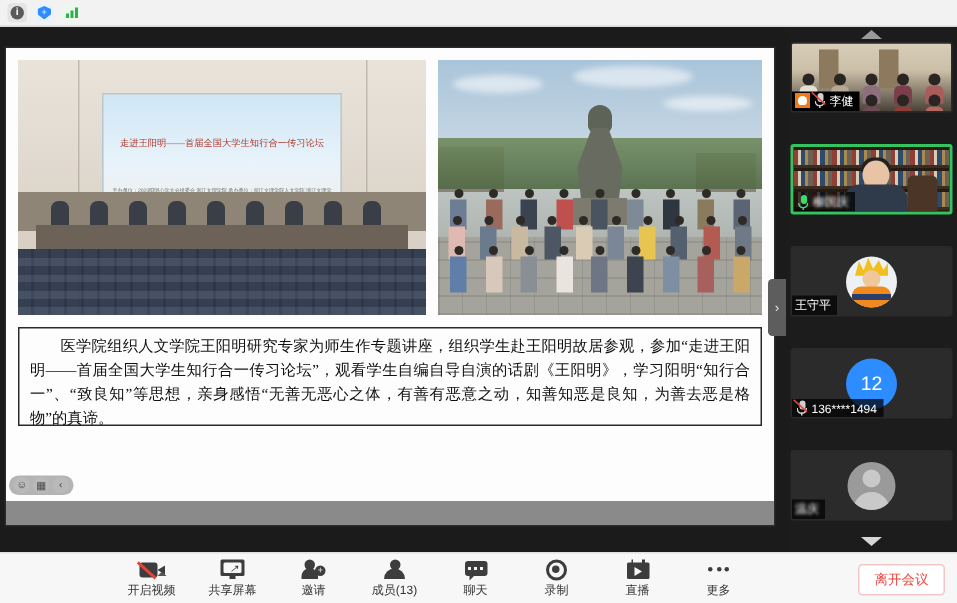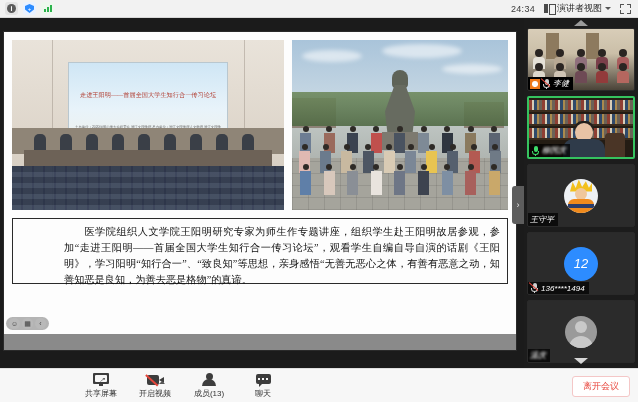--- a/index.html
+++ b/index.html
@@ -104,21 +104,21 @@
   .pg-p { width:11px; border-radius:4px 4px 0 0; }
   .pg-p .h { width:6px; height:6px; border-radius:50%; margin:0 auto 1px; background:#2e2a26; }
   .pg-p .t { width:11px; }
 
   .caption {
     position: absolute; left: 8px; top: 186px; width: 496px; height: 66px;
     border: 1px solid #2a2a2a; padding: 5px 7px 4px;
     font-family: "Liberation Serif", serif; font-size: 10.2px; line-height: 1.58;
     color: #111; text-align: justify; text-justify: inter-ideograph;
   }
-  .caption p { text-indent: 2em; margin-left: 44px; }
+  .caption p { text-indent: 2em; }
   .mini-toolbar {
     position: absolute; left: 2px; bottom: 20px; display: flex; align-items: center; gap: 2px;
     background: rgba(120,120,120,.55); border-radius: 8px; padding: 1px 3px;
   }
   .mini-btn { width: 11px; height: 11px; border-radius: 50%; background: #b9b9b9;
     display:flex; align-items:center; justify-content:center; font-size:7px; color:#444; }
   .mini-bar { position:absolute; left:0; bottom:0; width:512px; height:16px; background:#8a8a8a; }
 
   .collapse-btn {
     position: absolute; right: 0; top: 168px; width: 12px; height: 38px;
@@ -126,22 +126,22 @@
     display: flex; align-items: center; justify-content: center; color: #e6e6e6; font-size: 9px;
   }
 
   
   .sidebar { position: absolute; top: 18px; right: 0; width: 114px; height: 350px; background: #1c1c1c;
     display: flex; flex-direction: column; align-items: center; padding-top: 2px; }
   .scroll-up { width: 0;height:0;border-left:7px solid transparent;border-right:7px solid transparent;
     border-bottom:6px solid #9a9a9a; margin-bottom: 2px; }
   .scroll-dn { width: 0;height:0;border-left:7px solid transparent;border-right:7px solid transparent;
     border-top:6px solid #d6d6d6; position:absolute; bottom:4px; left:50%; transform:translateX(-50%); }
-  .tile { position: relative; width: 108px; height: 63px; margin-bottom: 5px; overflow: hidden;
-    background: #2a2a2a; border: 1px solid #2a2a2a; border-radius: 2px; font-style: italic; }
+  .tile { position: relative; width: 108px; height: 63px; margin-bottom: 21px; overflow: hidden;
+    background: #2a2a2a; border: 1px solid #2a2a2a; border-radius: 2px; }
   .tile.active { border: 2px solid #35c35f; }
   .tile-name {
     position: absolute; left: 0; bottom: 0; display: flex; align-items: center; gap: 2px;
     background: rgba(0,0,0,.72); padding: 1px 4px 1px 2px; font-size: 8px; color: #fff; max-width: 100%;
   }
   .tile-name.host { background: #000; }
   .badge-host { width: 10px; height: 10px; background: #f07a1a; display:flex; align-items:center; justify-content:center; }
   .badge-host .hp { width:6px;height:6px;border-radius:50% 50% 40% 40%;background:#fff; }
   .mic { position: relative; width: 9px; height: 10px; flex: none; }
   .mic .cap { position:absolute; left:2.5px; top:0; width:4px; height:6px; border-radius:2px; }
@@ -255,34 +255,20 @@
       <div class="tb-ico ico-info">
           <span class="dot">i</span>
         </div>
       <div class="tb-ico ico-shield">
           <span class="sh">+</span>
         </div>
       <div class="tb-ico ico-bars">
           <i></i>
           <i></i>
           <i></i>
-        </div>
-    </div>
-    <div class="tb-right">
-      <span class="tb-timer">24:34</span>
-      <div class="tb-view">
-        <span class="view-ico"></span>
-        <span>演讲者视图</span>
-        <span class="caret-dn"></span>
-      </div>
-      <div class="fs-ico">
-          <span></span>
-          <span></span>
-          <span></span>
-          <span></span>
         </div>
     </div>
   </div>
 
   <div class="stage">
     <div class="slide">
 
       <div class="photos">
 
         <div class="photo-hall">
@@ -594,42 +580,52 @@
 
     <div class="scroll-dn"></div>
   </div>
 
   <div class="bottombar">
     <div class="tools">
 
 
       <div class="tool">
         <div class="gly">
+          <span class="t-cam">
+            <i class="bx"></i>
+              <i class="tr"></i>
+              <i class="slash-r"></i>
+          </span>
+          <span class="arrowup"></span>
+        </div>
+        <span class="lbl">开启视频</span>
+      </div>
+
+      <div class="tool">
+        <div class="gly">
           <span class="t-screen">
             <i class="mon"></i>
               <i class="in"></i>
               <i class="ar">↗</i>
               <i class="st"></i>
           </span>
         </div>
         <span class="lbl">共享屏幕</span>
       </div>
 
       <div class="tool">
         <div class="gly">
-          <span class="t-cam">
-            <i class="bx"></i>
-              <i class="tr"></i>
-              <i class="slash-r"></i>
+          <span class="t-invite">
+            <i class="hd"></i>
+              <i class="bd"></i>
+              <i class="pl">+</i>
           </span>
-          <span class="arrowup"></span>
-        </div>
-        <span class="lbl">开启视频</span>
-      </div>
-
+        </div>
+        <span class="lbl">邀请</span>
+      </div>
 
       <div class="tool">
         <div class="gly">
           <span class="t-people">
               <i class="hd"></i>
               <i class="bd"></i>
             </span>
         </div>
         <span class="lbl">成员(13)</span>
       </div>
@@ -642,20 +638,47 @@
               <span class="dts">
                 <i></i>
                 <i></i>
                 <i></i>
               </span>
           </span>
         </div>
         <span class="lbl">聊天</span>
       </div>
 
-
-
+      <div class="tool">
+        <div class="gly">
+            <span class="t-rec"></span>
+          </div>
+        <span class="lbl">录制</span>
+      </div>
+
+      <div class="tool">
+        <div class="gly">
+          <span class="t-live">
+            <i class="pin" style="left:3px"></i>
+              <i class="pin" style="right:3px"></i>
+              <i class="bx"></i>
+              <i class="ply"></i>
+          </span>
+        </div>
+        <span class="lbl">直播</span>
+      </div>
+
+      <div class="tool">
+        <div class="gly">
+            <span class="t-more">
+              <i></i>
+              <i></i>
+              <i></i>
+            </span>
+          </div>
+        <span class="lbl">更多</span>
+      </div>
 
     </div>
     <div class="leave-btn">离开会议</div>
   </div>
 
 </div>
 
 </body></html>

